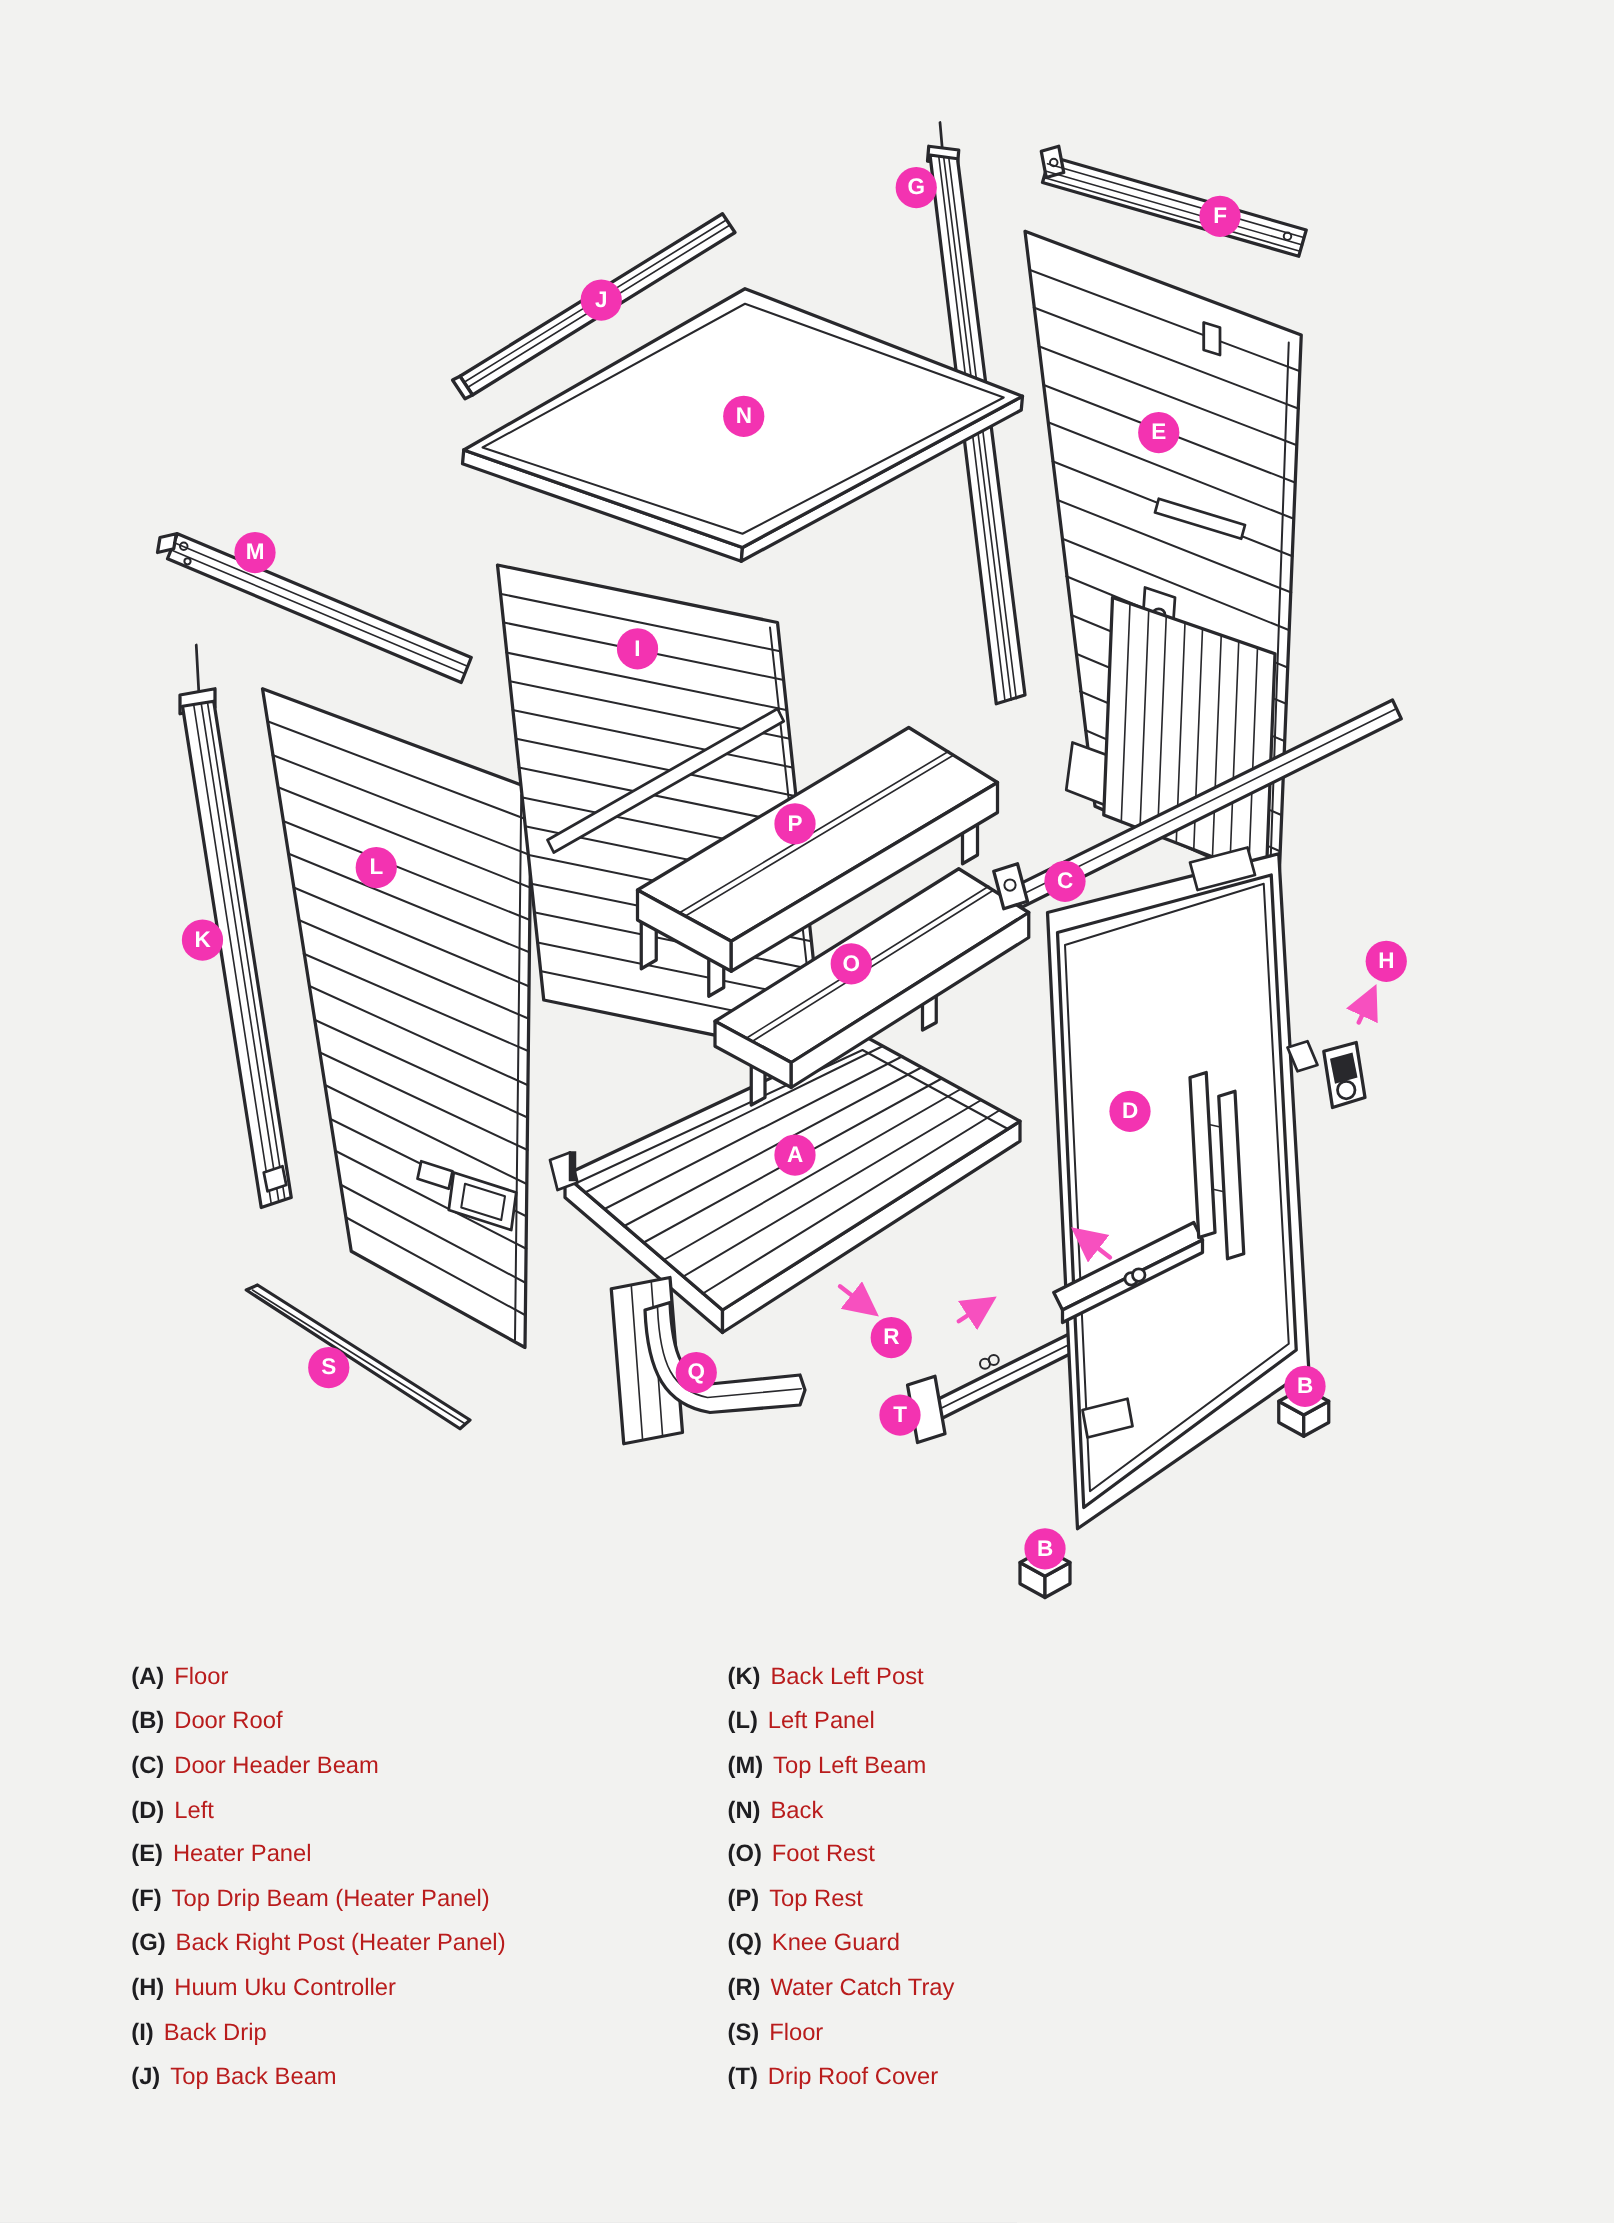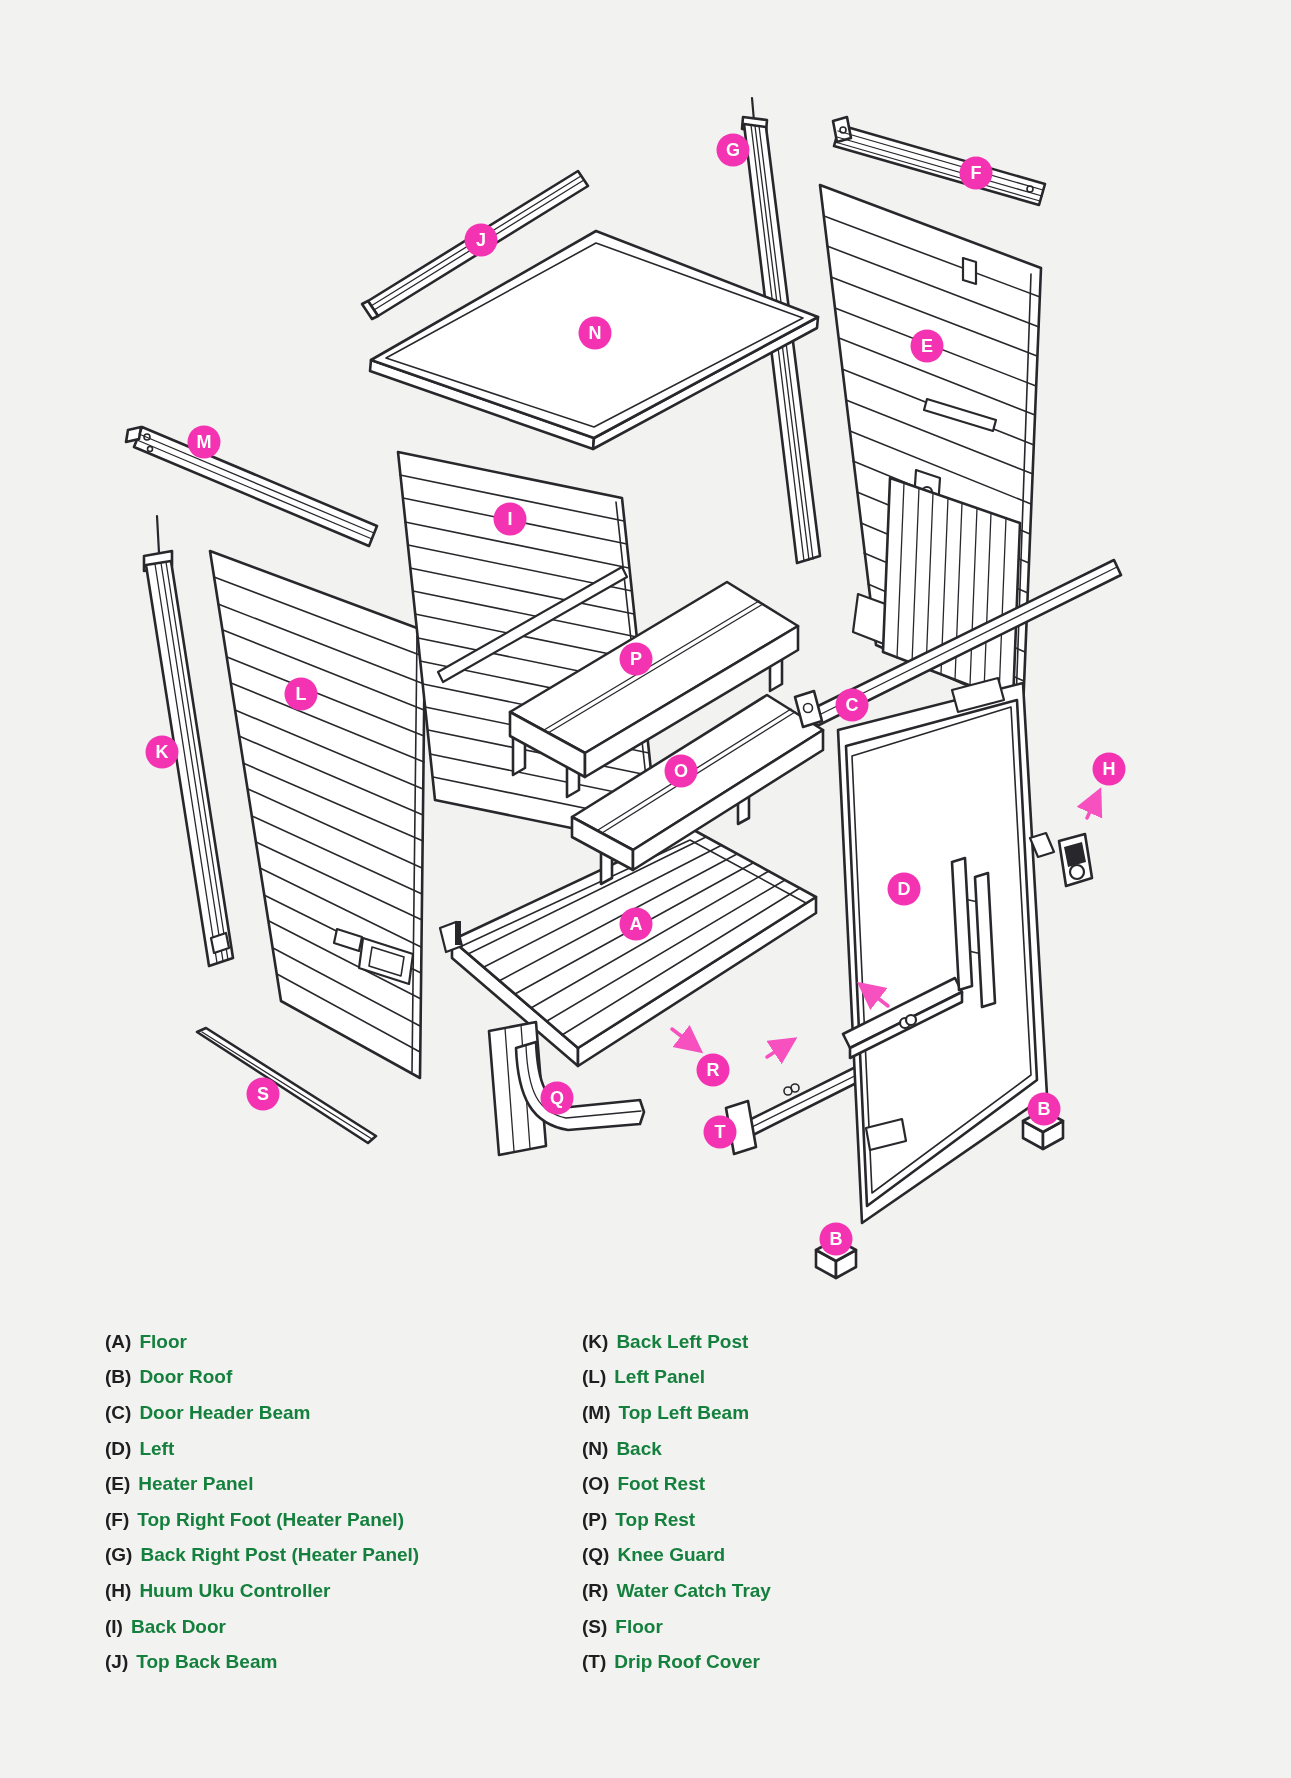--- a/index.html
+++ b/index.html
@@ -15,21 +15,21 @@
   .arrow{fill:none;stroke:var(--arrow,#f750bf);stroke-width:3.5;stroke-linecap:round;}
   
   .badge{position:absolute;width:33px;height:33px;border-radius:50%;
          background:var(--badge,#f333b1);color:#fff;font-weight:bold;font-size:18px;
          display:flex;align-items:center;justify-content:center;
          transform:translate(-50%,-50%);letter-spacing:0;user-select:none;}
   
   .legend-col{position:absolute;color:#2c2c2e;}
   .legend-row{height:35.6px;display:flex;align-items:center;}
   .legend-key{font-weight:bold;color:#1e1e21;font-size:19px;margin-right:8px;white-space:pre;}
-  .legend-label{font-weight:bold;color:#15803d;font-size:19px;white-space:pre;}
+  .legend-label{font-weight:normal;color:#b91c1c;font-size:19px;white-space:pre;}
 </style>
 </head>
 <body>
 
 <div class="stage">
 
   <svg width="1291" height="1778" viewBox="0 0 1291 1778">
     <defs>
       <marker id="ah" markerWidth="9" markerHeight="9" refX="6.5" refY="4" orient="auto">
         <path d="M0,0 L8,4 L0,8 Z" fill="#f750bf"></path>
@@ -249,33 +249,33 @@
       <div class="legend-row">
         <span class="legend-key">(D)</span>
         <span class="legend-label">Left</span>
       </div>
       <div class="legend-row">
         <span class="legend-key">(E)</span>
         <span class="legend-label">Heater Panel</span>
       </div>
       <div class="legend-row">
         <span class="legend-key">(F)</span>
-        <span class="legend-label">Top Right Foot (Heater Panel)</span>
+        <span class="legend-label">Top Drip Beam (Heater Panel)</span>
       </div>
       <div class="legend-row">
         <span class="legend-key">(G)</span>
         <span class="legend-label">Back Right Post (Heater Panel)</span>
       </div>
       <div class="legend-row">
         <span class="legend-key">(H)</span>
         <span class="legend-label">Huum Uku Controller</span>
       </div>
       <div class="legend-row">
         <span class="legend-key">(I)</span>
-        <span class="legend-label">Back Door</span>
+        <span class="legend-label">Back Drip</span>
       </div>
       <div class="legend-row">
         <span class="legend-key">(J)</span>
         <span class="legend-label">Top Back Beam</span>
       </div>
     </div>
   <div class="legend-col" style="left:582px;top:1324px;">
       <div class="legend-row">
         <span class="legend-key">(K)</span>
         <span class="legend-label">Back Left Post</span>

